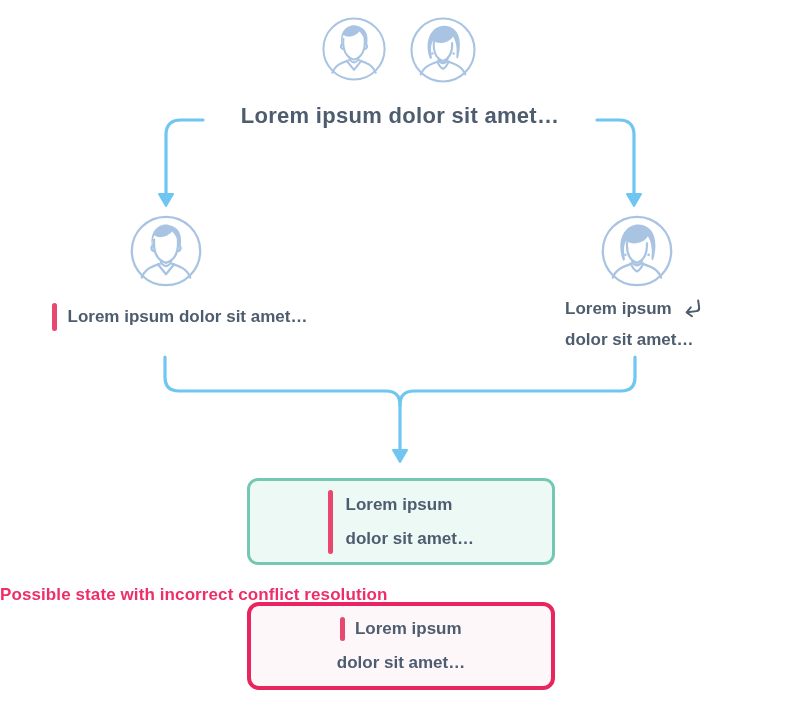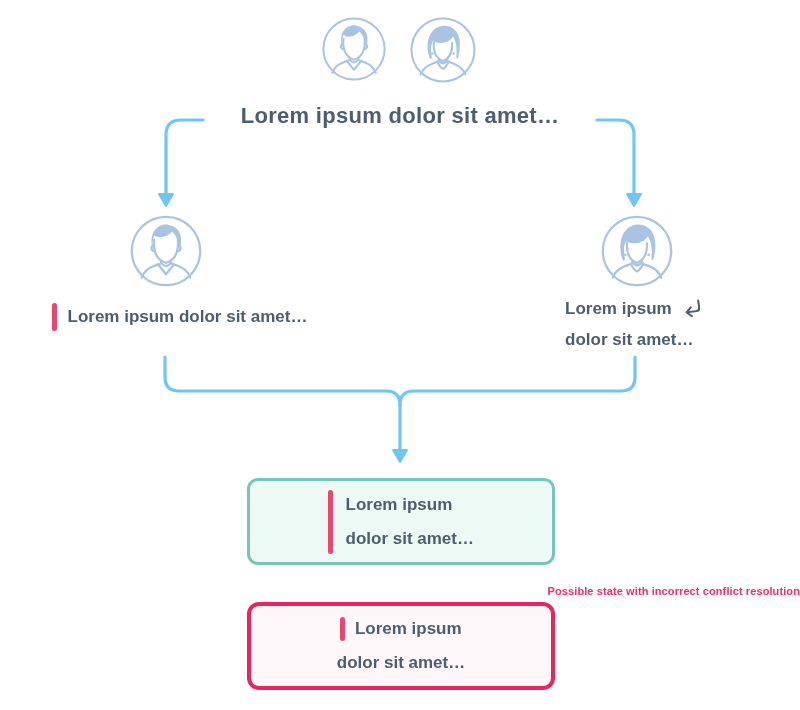--- a/index.html
+++ b/index.html
@@ -27,22 +27,22 @@
   .right-line1{display:flex;align-items:center;gap:9px;}
   .result-box{
     left:247px;top:478px;width:308px;height:87px;box-sizing:border-box;
     background:#edf9f5;border:3px solid #74c8b3;border-radius:11px;
     display:flex;align-items:center;justify-content:center;
   }
   .result-inner{display:flex;align-items:stretch;gap:13px;}
   .result-inner .marker-bar{height:auto;margin:2px 0;}
   .box-text{font-size:17px;font-weight:700;line-height:34px;color:#4d5c6e;}
   .conflict-caption{
-    left:0;top:585px;width:800px;text-align:right;
-    font-size:11px;font-weight:700;color:#ee2e68;letter-spacing:.1px;
+    left:0;top:585px;width:800px;text-align:left;
+    font-size:17px;font-weight:700;color:#ee2e68;letter-spacing:.1px;
   }
   .conflict-box{
     left:247px;top:602px;width:308px;height:88px;box-sizing:border-box;
     background:#fdf7fa;border:4px solid #e8255f;border-radius:12px;
     display:flex;flex-direction:column;align-items:center;justify-content:center;
   }
   .conflict-line1{display:flex;align-items:center;gap:10px;}
   .conflict-line1 .marker-bar{height:24px;}
 </style>
 </head>

